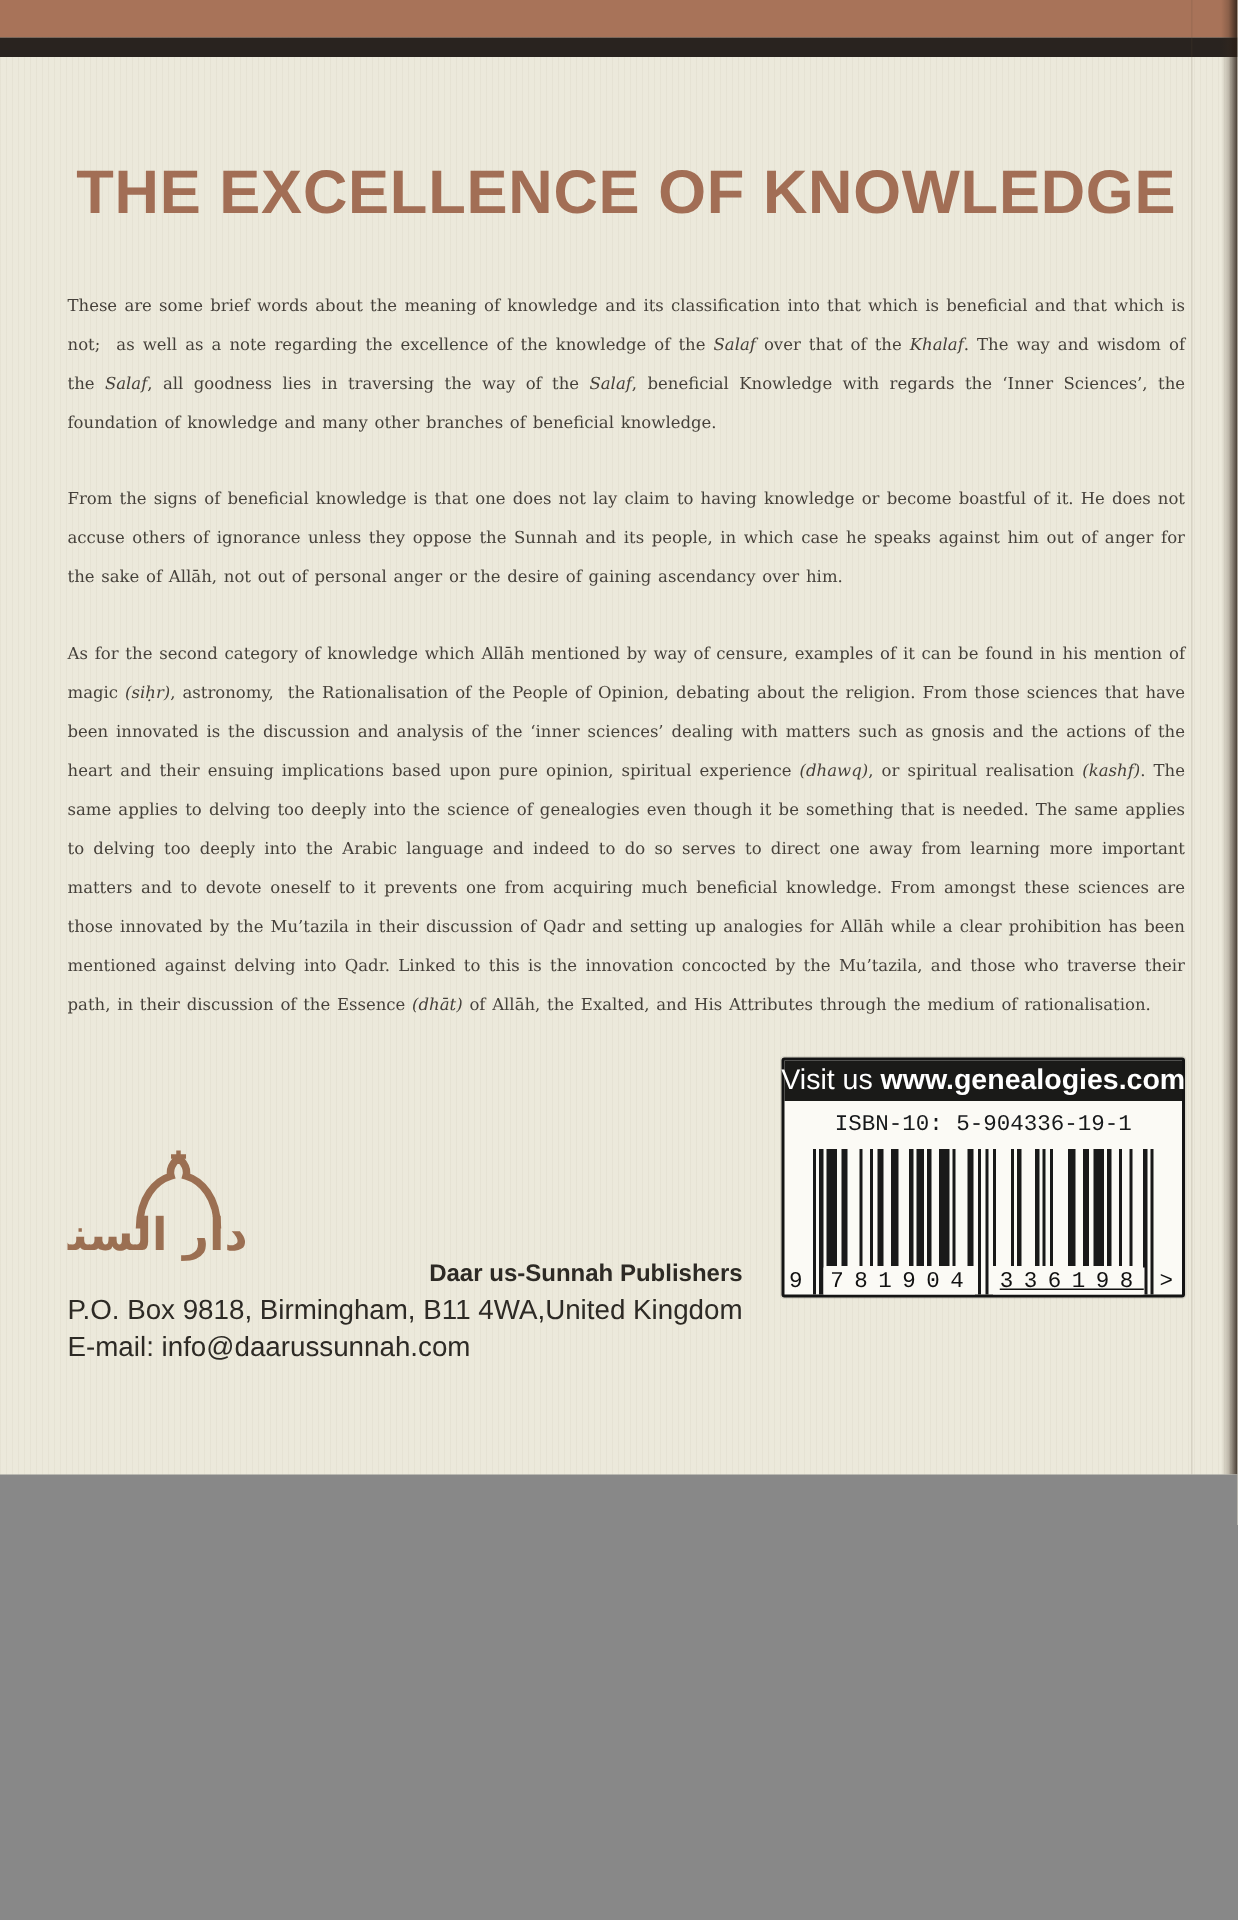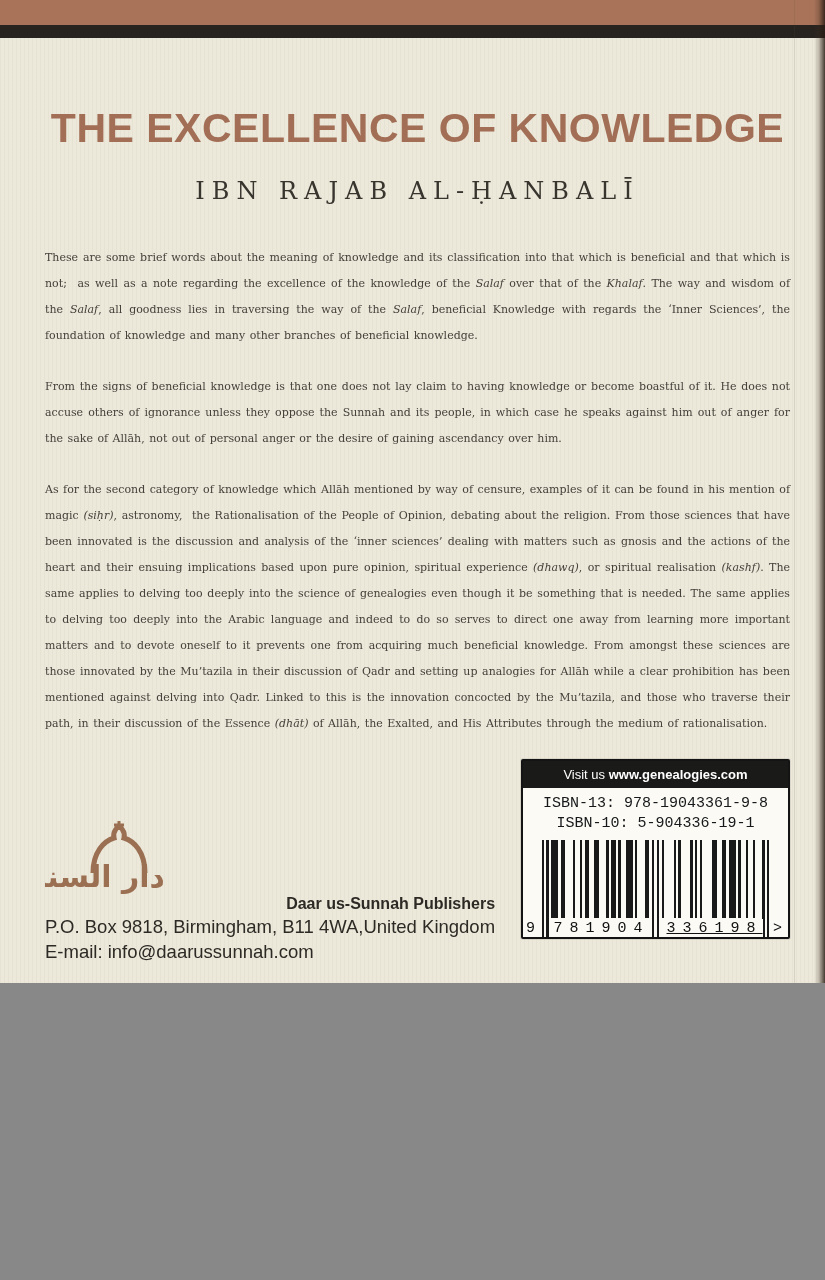--- a/index.html
+++ b/index.html
@@ -53,21 +53,21 @@
 
   .label{
     width:269px; background:var(--label_white);
     border:2px solid #141414; border-radius:2px;
     font-family:"Liberation Sans", sans-serif; flex:none;
     box-shadow:0 0 0 1px rgba(0,0,0,0.08);
   }
   .visit{
     height:27px; background:var(--label_black); color:#fff;
     display:flex; align-items:center; justify-content:center;
-    font-size:13px; white-space:pre;
+    font-size:19px; white-space:pre;
   }
   .visit b{font-weight:bold;}
   .isbns{
     padding:6px 0 2px; text-align:center;
     font-family:"Liberation Mono", monospace; font-size:15px; line-height:20px;
     color:#16181a;
   }
   .bars-wrap{position:relative; width:228px; height:97px; margin:4px auto 0;}
   .bar{position:absolute; top:0; background:#191919;}
   .d{
@@ -88,21 +88,20 @@
 </style>
 </head>
 <body>
 
 <div class="cover">
   <div class="band-brown"></div>
   <div class="band-black"></div>
 
   <div class="content">
     <h1 class="title">THE EXCELLENCE OF KNOWLEDGE</h1>
-    <h2 class="author">IBN RAJAB AL-ḤANBALĪ</h2>
 
     <div class="paras">
         <div class="para"><span>These are some brief words about the meaning of knowledge and its classification into that which is beneficial and that which is not;&nbsp; as well as a note regarding the excellence of the knowledge of the </span><em>Salaf</em><span> over that of the </span><em>Khalaf</em><span>. The way and wisdom of the </span><em>Salaf</em><span>, all goodness lies in traversing the way of the </span><em>Salaf</em><span>, beneficial Knowledge with regards the ‘Inner Sciences’, the foundation of knowledge and many other branches of beneficial knowledge.</span></div>
         <div class="para"><span>From the signs of beneficial knowledge is that one does not lay claim to having knowledge or become boastful of it. He does not accuse others of ignorance unless they oppose the Sunnah and its people, in which case he speaks against him out of anger for the sake of Allāh, not out of personal anger or the desire of gaining ascendancy over him.</span></div>
         <div class="para"><span>As for the second category of knowledge which Allāh mentioned by way of censure, examples of it can be found in his mention of magic </span><em>(siḥr)</em><span>, astronomy,&nbsp; the Rationalisation of the People of Opinion, debating about the religion. From those sciences that have been innovated is the discussion and analysis of the ‘inner sciences’ dealing with matters such as gnosis and the actions of the heart and their ensuing implications based upon pure opinion, spiritual experience </span><em>(dhawq)</em><span>, or spiritual realisation </span><em>(kashf)</em><span>. The same applies to delving too deeply into the science of genealogies even though it be something that is needed. The same applies to delving too deeply into the Arabic language and indeed to do so serves to direct one away from learning more important matters and to devote oneself to it prevents one from acquiring much beneficial knowledge. From amongst these sciences are those innovated by the Mu’tazila in their discussion of Qadr and setting up analogies for Allāh while a clear prohibition has been mentioned against delving into Qadr. Linked to this is the innovation concocted by the Mu’tazila, and those who traverse their path, in their discussion of the Essence </span><em>(dhāt)</em><span> of Allāh, the Exalted, and His Attributes through the medium of rationalisation.</span></div>
       </div>
 
     <div class="bottom-row">
       <div class="publisher">
         <svg class="pub-logo" width="122" height="74" viewBox="0 0 122 74">
@@ -113,21 +112,20 @@
         <div class="pub-name">Daar us-Sunnah Publishers</div>
         <div class="pub-addr">P.O. Box 9818, Birmingham, B11 4WA,United Kingdom</div>
         <div class="pub-email">E-mail: info@daarussunnah.com</div>
       </div>
 
       <div class="label">
         <div class="visit">
           <span>Visit us </span><b>www.genealogies.com</b>
         </div>
         <div class="isbns">
-          <div>ISBN-13: 978-19043361-9-8</div>
           <div>ISBN-10: 5-904336-19-1</div>
         </div>
         <div class="bars-wrap">
           <div>
               <div class="bar" style="left: 0px; width: 2.4px; height: 97px;"></div>
               <div class="bar" style="left: 4.8px; width: 2.4px; height: 97px;"></div>
               <div class="bar" style="left: 9.6px; width: 7.2px; height: 78px;"></div>
               <div class="bar" style="left: 19.2px; width: 4.8px; height: 78px;"></div>
               <div class="bar" style="left: 31.2px; width: 2.4px; height: 78px;"></div>
               <div class="bar" style="left: 38.4px; width: 2.4px; height: 78px;"></div>

